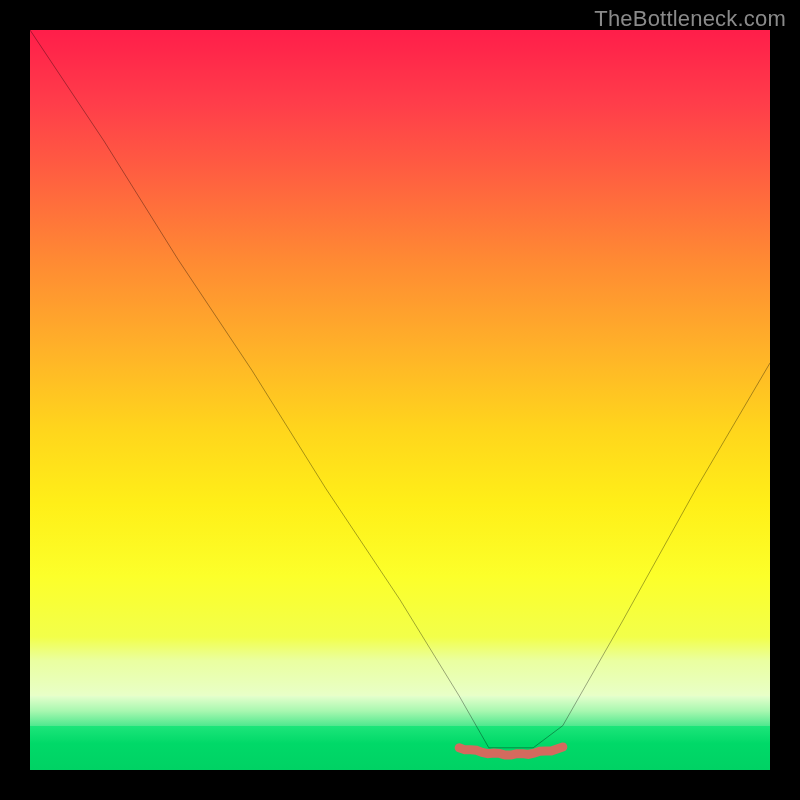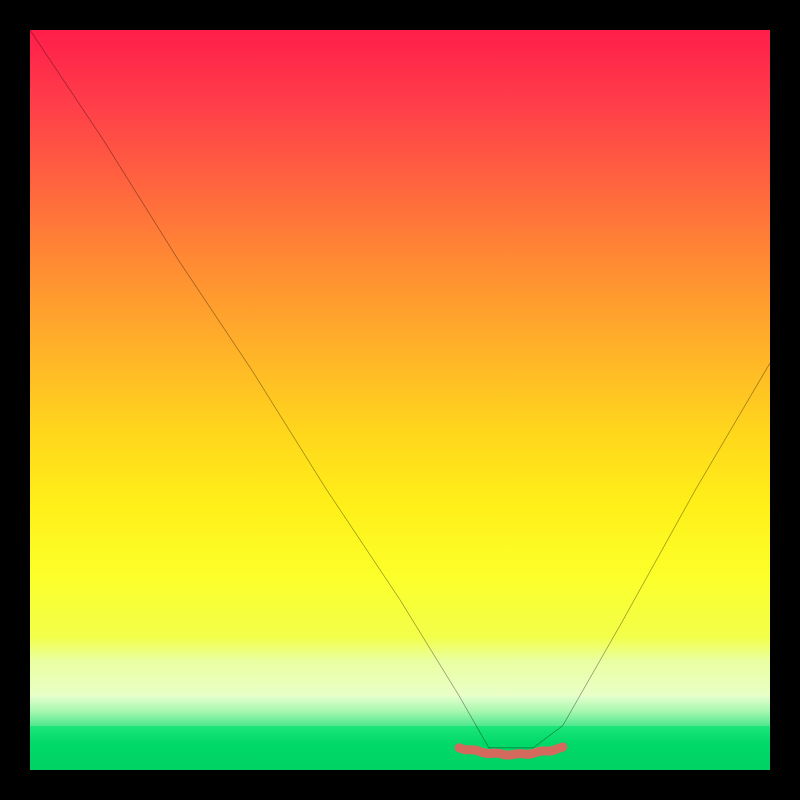--- a/index.html
+++ b/index.html
@@ -81,20 +81,21 @@
     font-size: 22px;
     font-weight: 400;
     letter-spacing: 0.2px;
   }
 </style>
 </head>
 <body>
 
 <div class="frame">
 
+  <div class="watermark">TheBottleneck.com</div>
 
   <div class="plot">
 
     <div class="gradient grad-main"></div>
     <div class="gradient grad-lightyellow"></div>
     <div class="gradient grad-transition"></div>
     <div class="gradient grad-green"></div>
 
     <svg class="curve-svg" viewBox="0 0 100 100" preserveAspectRatio="none">
       <path id="curve-path" d="M0 0 L10 15 L20 31 L30 46 L40 62 L50 77 L58 90 L62 97 L68 97 L72 94 L80 80 L90 62 L100 45" fill="none" stroke-width="0.35" vector-effect="non-scaling-stroke" stroke-linecap="round" stroke="#000000"></path>

